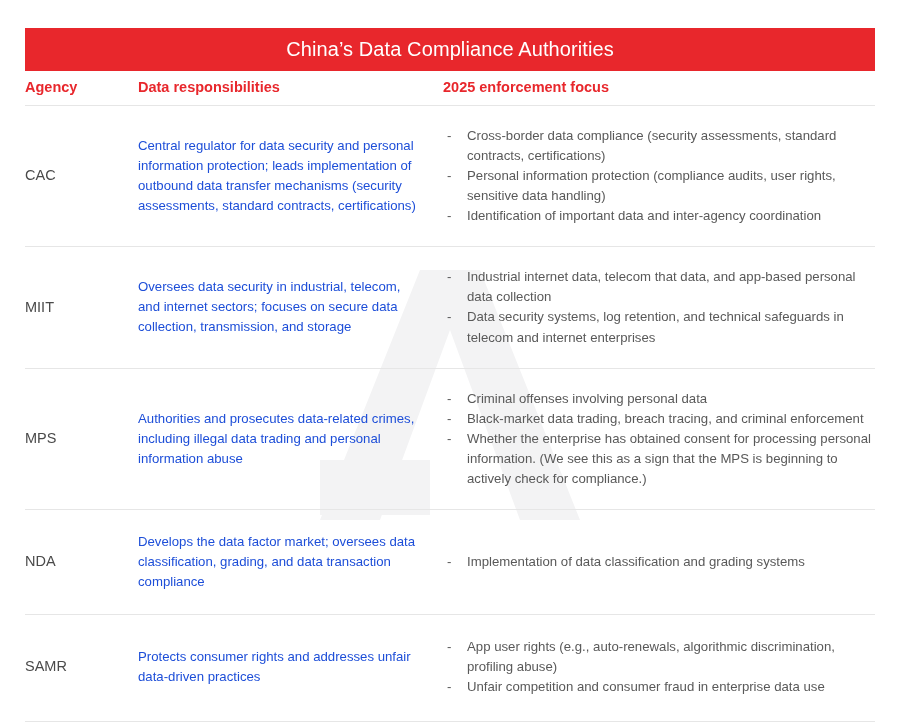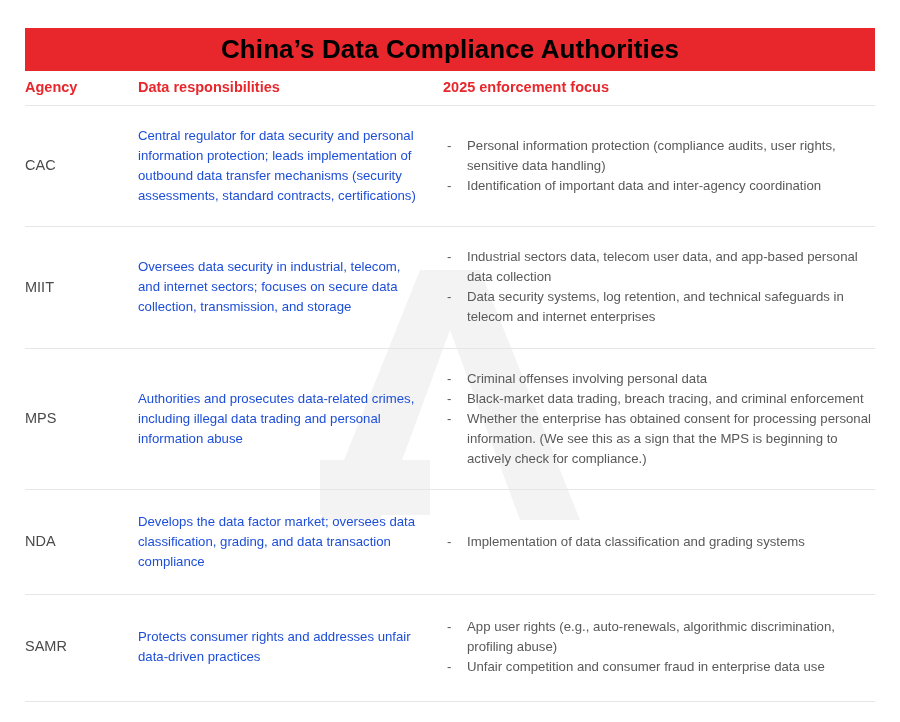--- a/index.html
+++ b/index.html
@@ -41,23 +41,23 @@
     position: relative;
     z-index: 2;
     margin-top: 28px;
     height: 43px;
     background: #e8272c;
     display: flex;
     align-items: center;
     justify-content: center;
   }
   .title-bar .title-text {
-    color: #000000;
-    font-size: 26px;
-    font-weight: bold;
+    color: #ffffff;
+    font-size: 20px;
+    font-weight: normal;
     letter-spacing: 0.1px;
   }
 
   
   .table {
     position: relative;
     z-index: 2;
     width: 100%;
   }
 
@@ -153,36 +153,37 @@
 
     <div class="row row-cac">
       <div class="col-agency">
         <div class="agency-name">CAC</div>
       </div>
       <div class="col-core">
         <div class="core-text">Central regulator for data security and personal information protection; leads implementation of outbound data transfer mechanisms (security assessments, standard contracts, certifications)</div>
       </div>
       <div class="col-focus">
         <ul class="bullets">
+          <li>Cross-border data compliance (security assessments, standard contracts, certifications)</li>
           <li>Personal information protection (compliance audits, user rights, sensitive data handling)</li>
           <li>Identification of important data and inter-agency coordination</li>
         </ul>
       </div>
     </div>
 
     <div class="row row-miit">
       <div class="col-agency">
         <div class="agency-name">MIIT</div>
       </div>
       <div class="col-core">
         <div class="core-text">Oversees data security in industrial, telecom, and internet sectors; focuses on secure data collection, transmission, and storage</div>
       </div>
       <div class="col-focus">
         <ul class="bullets">
-          <li>Industrial sectors data, telecom user data, and app-based personal data collection</li>
+          <li>Industrial internet data, telecom that data, and app-based personal data collection</li>
           <li>Data security systems, log retention, and technical safeguards in telecom and internet enterprises</li>
         </ul>
       </div>
     </div>
 
     <div class="row row-mps">
       <div class="col-agency">
         <div class="agency-name">MPS</div>
       </div>
       <div class="col-core">

